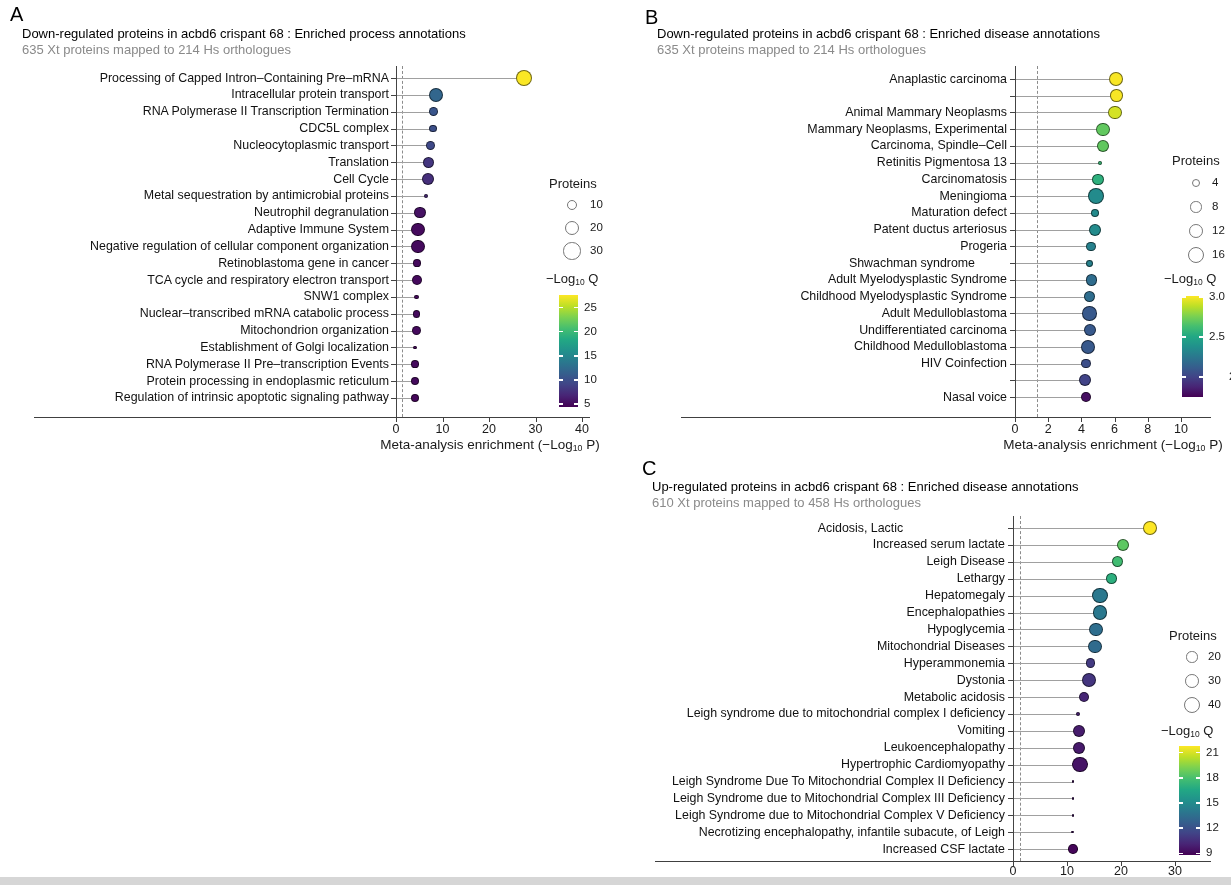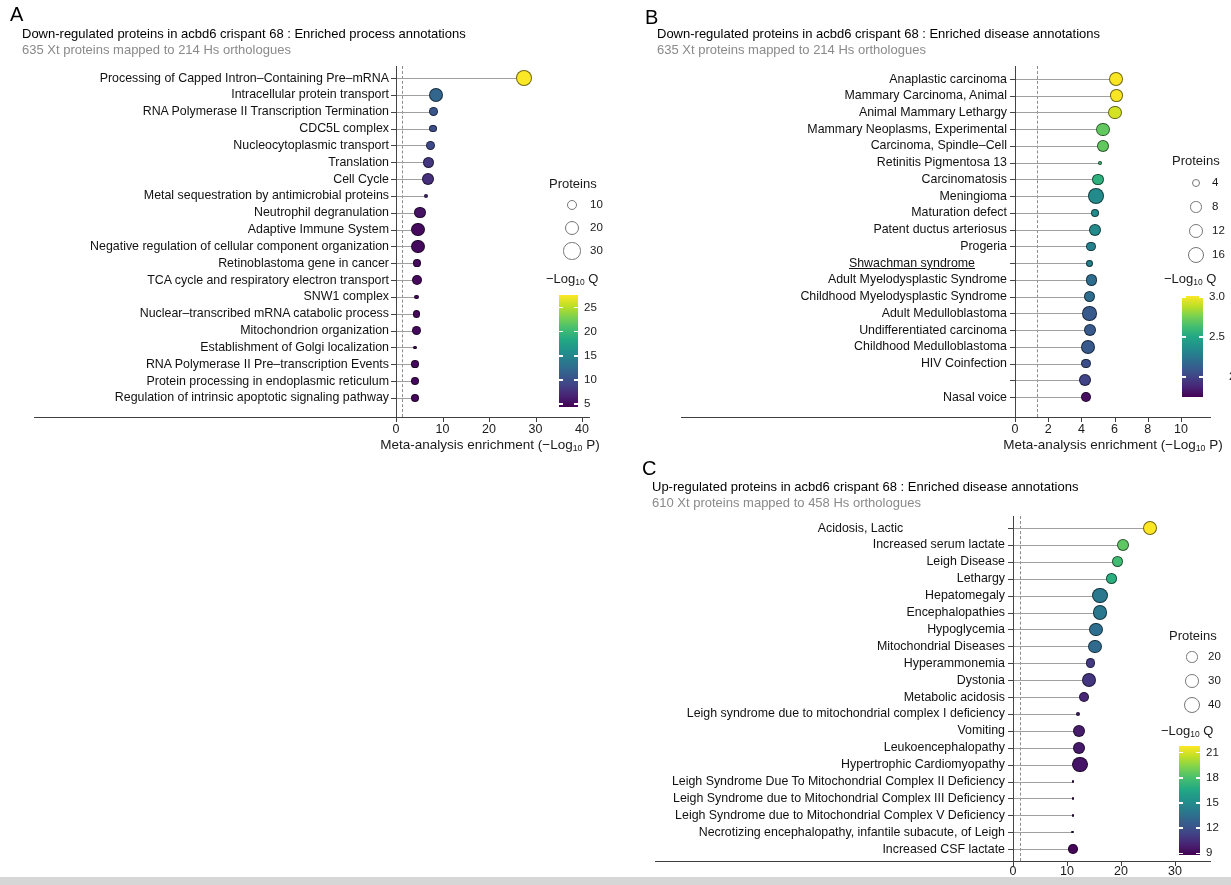--- a/index.html
+++ b/index.html
@@ -160,25 +160,24 @@
     </div>
   <div class="panel" id="panel-B">
       <div class="abs panel-letter" style="left: 645px; top: 6px;"><span>B</span></div>
       <div class="abs panel-title" style="left: 657px; top: 26px;"><span>Down-regulated proteins in </span><span class="it">acbd6</span><span> crispant 68 : Enriched disease annotations</span></div>
       <div class="abs panel-subtitle" style="left: 657px; top: 42px;"><span>635 </span><span class="it">Xt</span><span> proteins mapped to 214 </span><span class="it">Hs</span><span> orthologues</span></div>
       <div class="abs threshold" style="left: 1036.58px; top: 66px; height: 351px;"></div>
       <div class="abs row-label" style="left: 668px; top: 70.5px; width: 339px;">Anaplastic carcinoma</div>
       <div class="abs rowtick" style="left: 1010px; top: 79px; width: 5px;"></div>
       <div class="abs stem" style="left: 1015px; top: 79px; width: 101.26px;"></div>
       <div class="abs dot" style="left: 1109.33px; top: 72.0718px; width: 13.8564px; height: 13.8564px; background: rgb(248, 230, 37); border: 1px solid rgba(0, 0, 0, 0.55);"></div>
-      <div class="abs row-label" style="left: 668px; top: 87.24px; width: 339px;">Mammary Carcinoma, Animal</div>
       <div class="abs rowtick" style="left: 1010px; top: 95.74px; width: 5px;"></div>
       <div class="abs stem" style="left: 1015px; top: 95.74px; width: 101.26px;"></div>
       <div class="abs dot" style="left: 1109.94px; top: 89.4154px; width: 12.6491px; height: 12.6491px; background: rgb(248, 230, 37); border: 1px solid rgba(0, 0, 0, 0.55);"></div>
-      <div class="abs row-label" style="left: 668px; top: 103.98px; width: 339px;">Animal Mammary Lethargy</div>
+      <div class="abs row-label" style="left: 668px; top: 103.98px; width: 339px;">Animal Mammary Neoplasms</div>
       <div class="abs rowtick" style="left: 1010px; top: 112.48px; width: 5px;"></div>
       <div class="abs stem" style="left: 1015px; top: 112.48px; width: 99.6px;"></div>
       <div class="abs dot" style="left: 1107.67px; top: 105.552px; width: 13.8564px; height: 13.8564px; background: rgb(212, 226, 38); border: 1px solid rgba(0, 0, 0, 0.55);"></div>
       <div class="abs row-label" style="left: 668px; top: 120.72px; width: 339px;">Mammary Neoplasms, Experimental</div>
       <div class="abs rowtick" style="left: 1010px; top: 129.22px; width: 5px;"></div>
       <div class="abs stem" style="left: 1015px; top: 129.22px; width: 87.98px;"></div>
       <div class="abs dot" style="left: 1096.35px; top: 122.587px; width: 13.2665px; height: 13.2665px; background: rgb(97, 200, 95); border: 1px solid rgba(0, 0, 0, 0.55);"></div>
       <div class="abs row-label" style="left: 668px; top: 137.46px; width: 339px;">Carcinoma, Spindle–Cell</div>
       <div class="abs rowtick" style="left: 1010px; top: 145.96px; width: 5px;"></div>
       <div class="abs stem" style="left: 1015px; top: 145.96px; width: 87.98px;"></div>
@@ -200,21 +199,21 @@
       <div class="abs stem" style="left: 1015px; top: 212.92px; width: 79.68px;"></div>
       <div class="abs dot" style="left: 1090.68px; top: 208.92px; width: 8px; height: 8px; background: rgb(35, 139, 140); border: 1px solid rgba(0, 0, 0, 0.55);"></div>
       <div class="abs row-label" style="left: 668px; top: 221.16px; width: 339px;">Patent ductus arteriosus</div>
       <div class="abs rowtick" style="left: 1010px; top: 229.66px; width: 5px;"></div>
       <div class="abs stem" style="left: 1015px; top: 229.66px; width: 79.68px;"></div>
       <div class="abs dot" style="left: 1088.68px; top: 223.66px; width: 12px; height: 12px; background: rgb(35, 139, 140); border: 1px solid rgba(0, 0, 0, 0.55);"></div>
       <div class="abs row-label" style="left: 668px; top: 237.9px; width: 339px;">Progeria</div>
       <div class="abs rowtick" style="left: 1010px; top: 246.4px; width: 5px;"></div>
       <div class="abs stem" style="left: 1015px; top: 246.4px; width: 76.36px;"></div>
       <div class="abs dot" style="left: 1086.46px; top: 241.501px; width: 9.79796px; height: 9.79796px; background: rgb(39, 129, 141); border: 1px solid rgba(0, 0, 0, 0.55);"></div>
-      <div class="abs row-label" style="left: 636px; top: 254.64px; width: 339px; text-decoration: underline;">Shwachman syndrome</div>
+      <div class="abs row-label" style="left: 636px; top: 254.64px; width: 339px;">Shwachman syndrome</div>
       <div class="abs rowtick" style="left: 1010px; top: 263.14px; width: 5px;"></div>
       <div class="abs stem" style="left: 1015px; top: 263.14px; width: 74.7px;"></div>
       <div class="abs dot" style="left: 1086.24px; top: 259.676px; width: 6.9282px; height: 6.9282px; background: rgb(39, 129, 141); border: 1px solid rgba(0, 0, 0, 0.55);"></div>
       <div class="abs row-label" style="left: 668px; top: 271.38px; width: 339px;">Adult Myelodysplastic Syndrome</div>
       <div class="abs rowtick" style="left: 1010px; top: 279.88px; width: 5px;"></div>
       <div class="abs stem" style="left: 1015px; top: 279.88px; width: 76.36px;"></div>
       <div class="abs dot" style="left: 1085.7px; top: 274.223px; width: 11.3137px; height: 11.3137px; background: rgb(47, 109, 142); border: 1px solid rgba(0, 0, 0, 0.55);"></div>
       <div class="abs row-label" style="left: 668px; top: 288.12px; width: 339px;">Childhood Myelodysplastic Syndrome</div>
       <div class="abs rowtick" style="left: 1010px; top: 296.62px; width: 5px;"></div>
       <div class="abs stem" style="left: 1015px; top: 296.62px; width: 74.7px;"></div>

